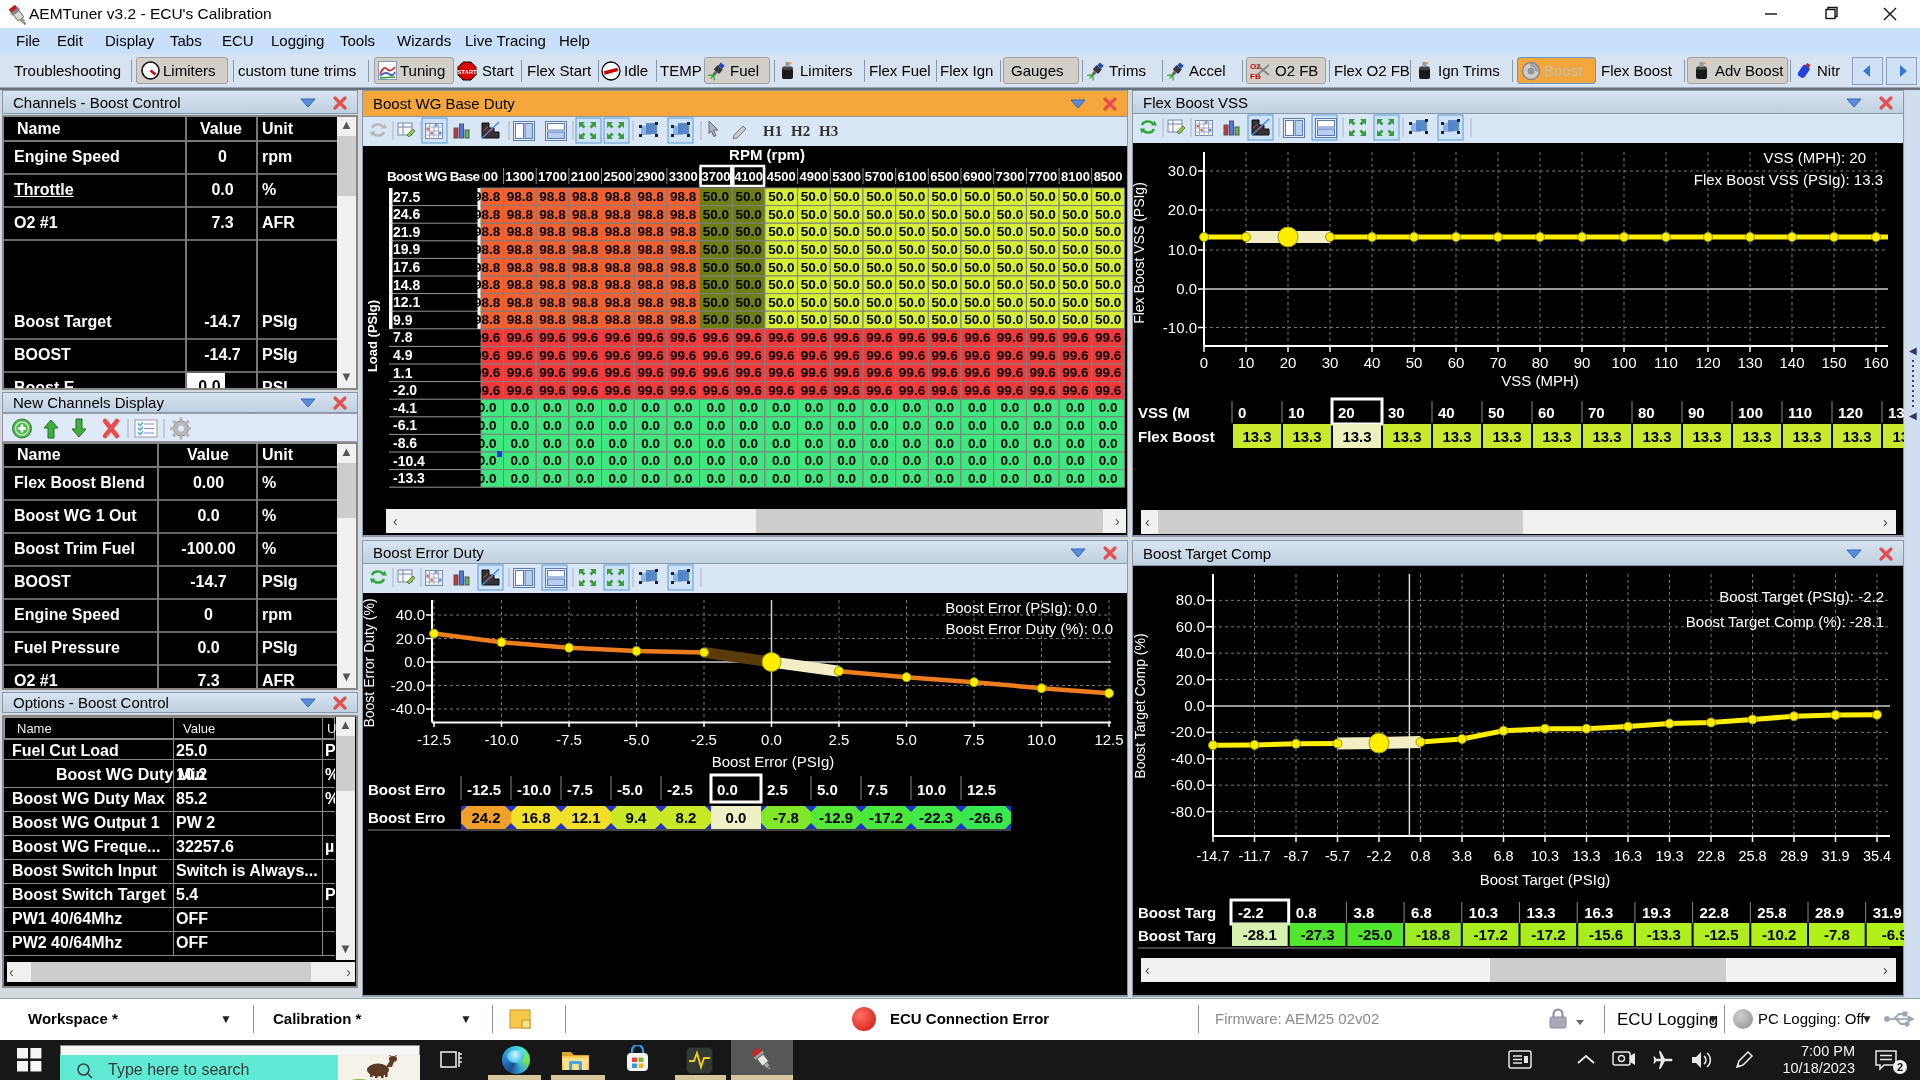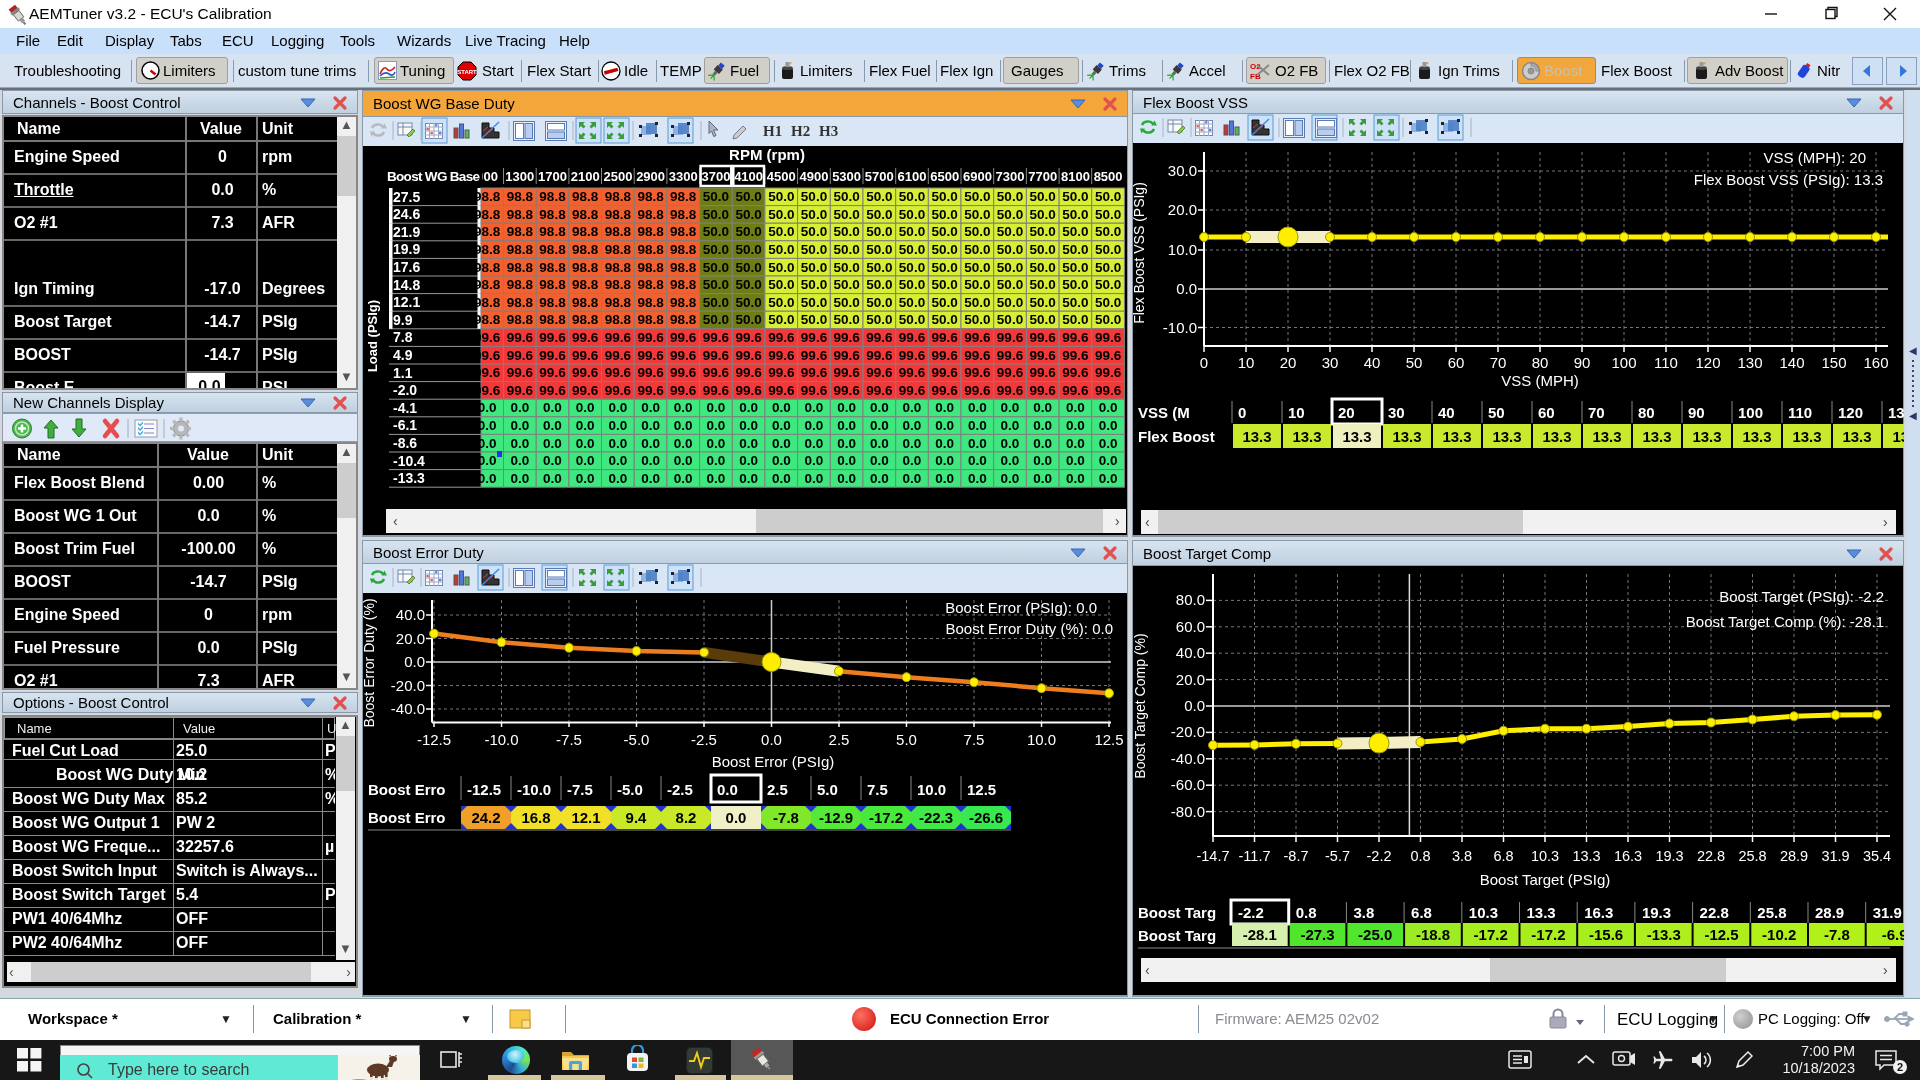--- a/index.html
+++ b/index.html
@@ -187,25 +187,20 @@
     </div>
 <div class="abs b" style="left:0;top:58px;width:333px;height:33px;color:#fff;font-size:16px;border-bottom:2px solid #666;">
       <span class="abs" style="left:10px;top:6px;text-decoration:underline;">Throttle</span>
       <span class="abs" style="left:184px;top:6px;width:69px;text-align:center;">0.0</span>
       <span class="abs" style="left:258px;top:6px;">%</span>
     </div>
 <div class="abs b" style="left:0;top:91px;width:333px;height:33px;color:#fff;font-size:16px;border-bottom:2px solid #666;">
       <span class="abs" style="left:10px;top:6px;">O2 #1</span>
       <span class="abs" style="left:184px;top:6px;width:69px;text-align:center;">7.3</span>
       <span class="abs" style="left:258px;top:6px;">AFR</span>
-    </div>
-<div class="abs b" style="left:0;top:157px;width:333px;height:33px;color:#fff;font-size:16px;border-bottom:2px solid #666;">
-      <span class="abs" style="left:10px;top:6px;">Ign Timing</span>
-      <span class="abs" style="left:184px;top:6px;width:69px;text-align:center;">-17.0</span>
-      <span class="abs" style="left:258px;top:6px;">Degrees</span>
     </div>
 <div class="abs b" style="left:0;top:190px;width:333px;height:33px;color:#fff;font-size:16px;border-bottom:2px solid #666;">
       <span class="abs" style="left:10px;top:6px;">Boost Target</span>
       <span class="abs" style="left:184px;top:6px;width:69px;text-align:center;">-14.7</span>
       <span class="abs" style="left:258px;top:6px;">PSIg</span>
     </div>
 <div class="abs b" style="left:0;top:223px;width:333px;height:33px;color:#fff;font-size:16px;border-bottom:2px solid #666;">
       <span class="abs" style="left:10px;top:6px;">BOOST</span>
       <span class="abs" style="left:184px;top:6px;width:69px;text-align:center;">-14.7</span>
       <span class="abs" style="left:258px;top:6px;">PSIg</span>

